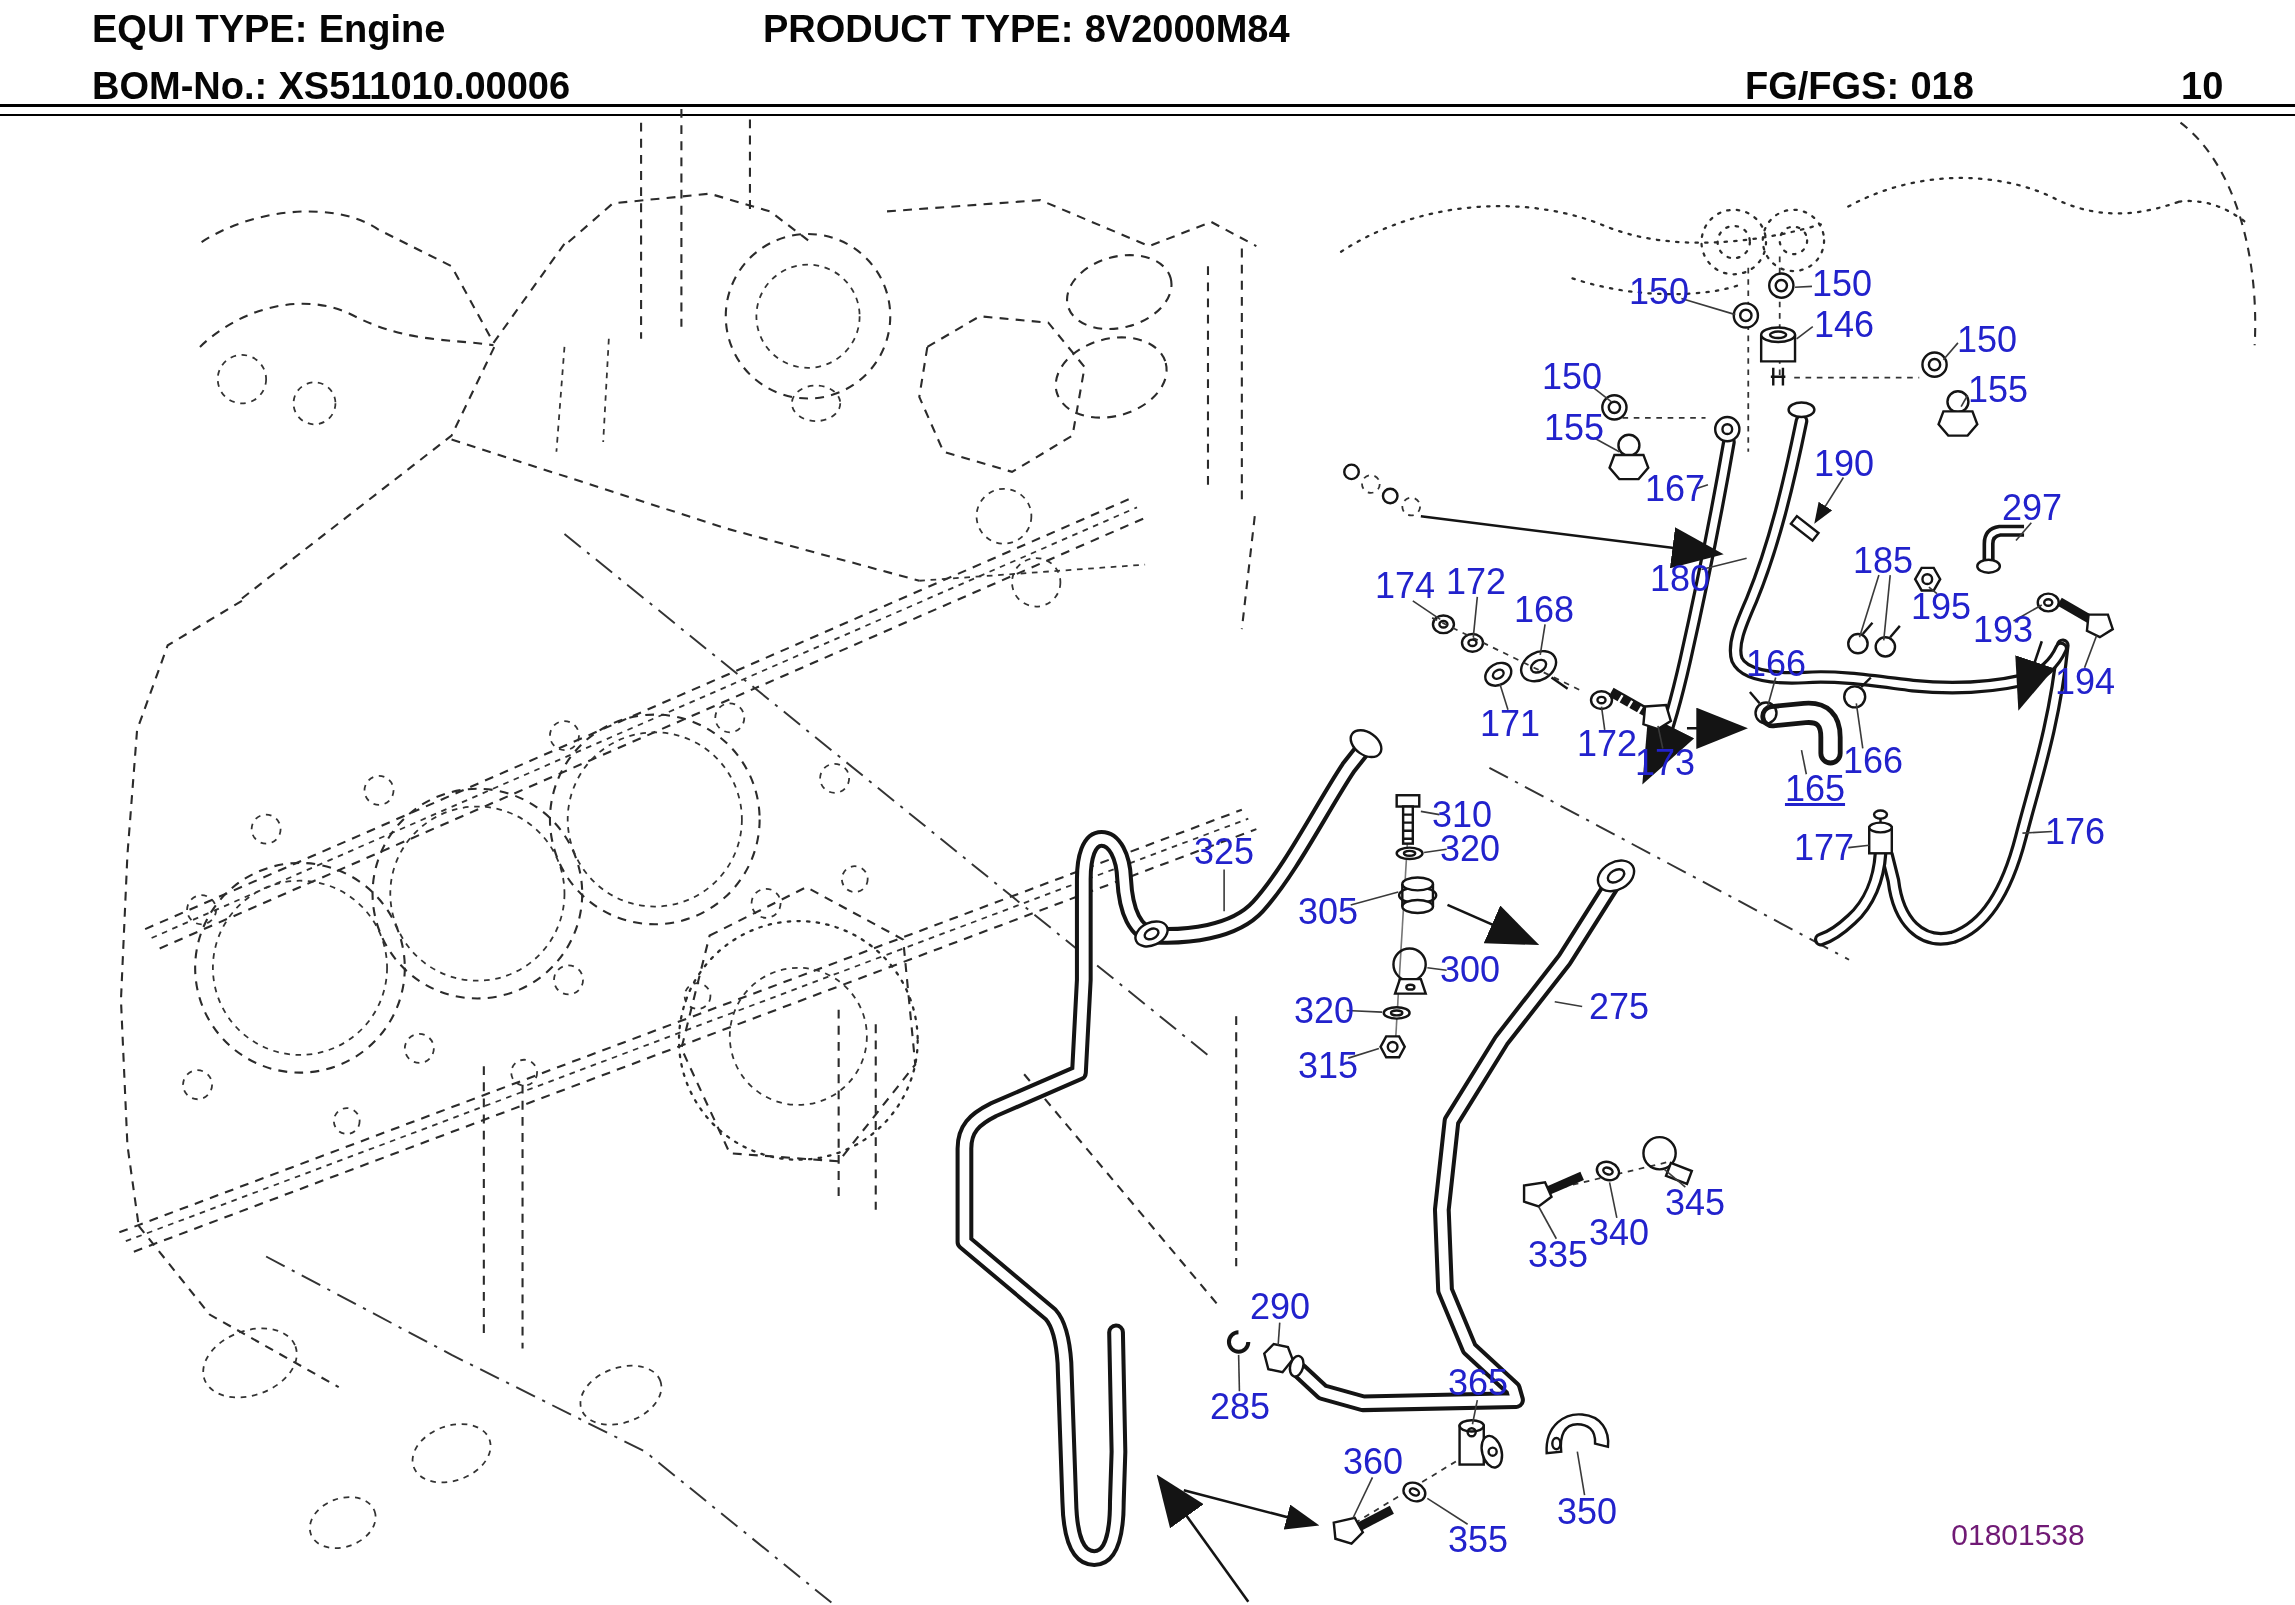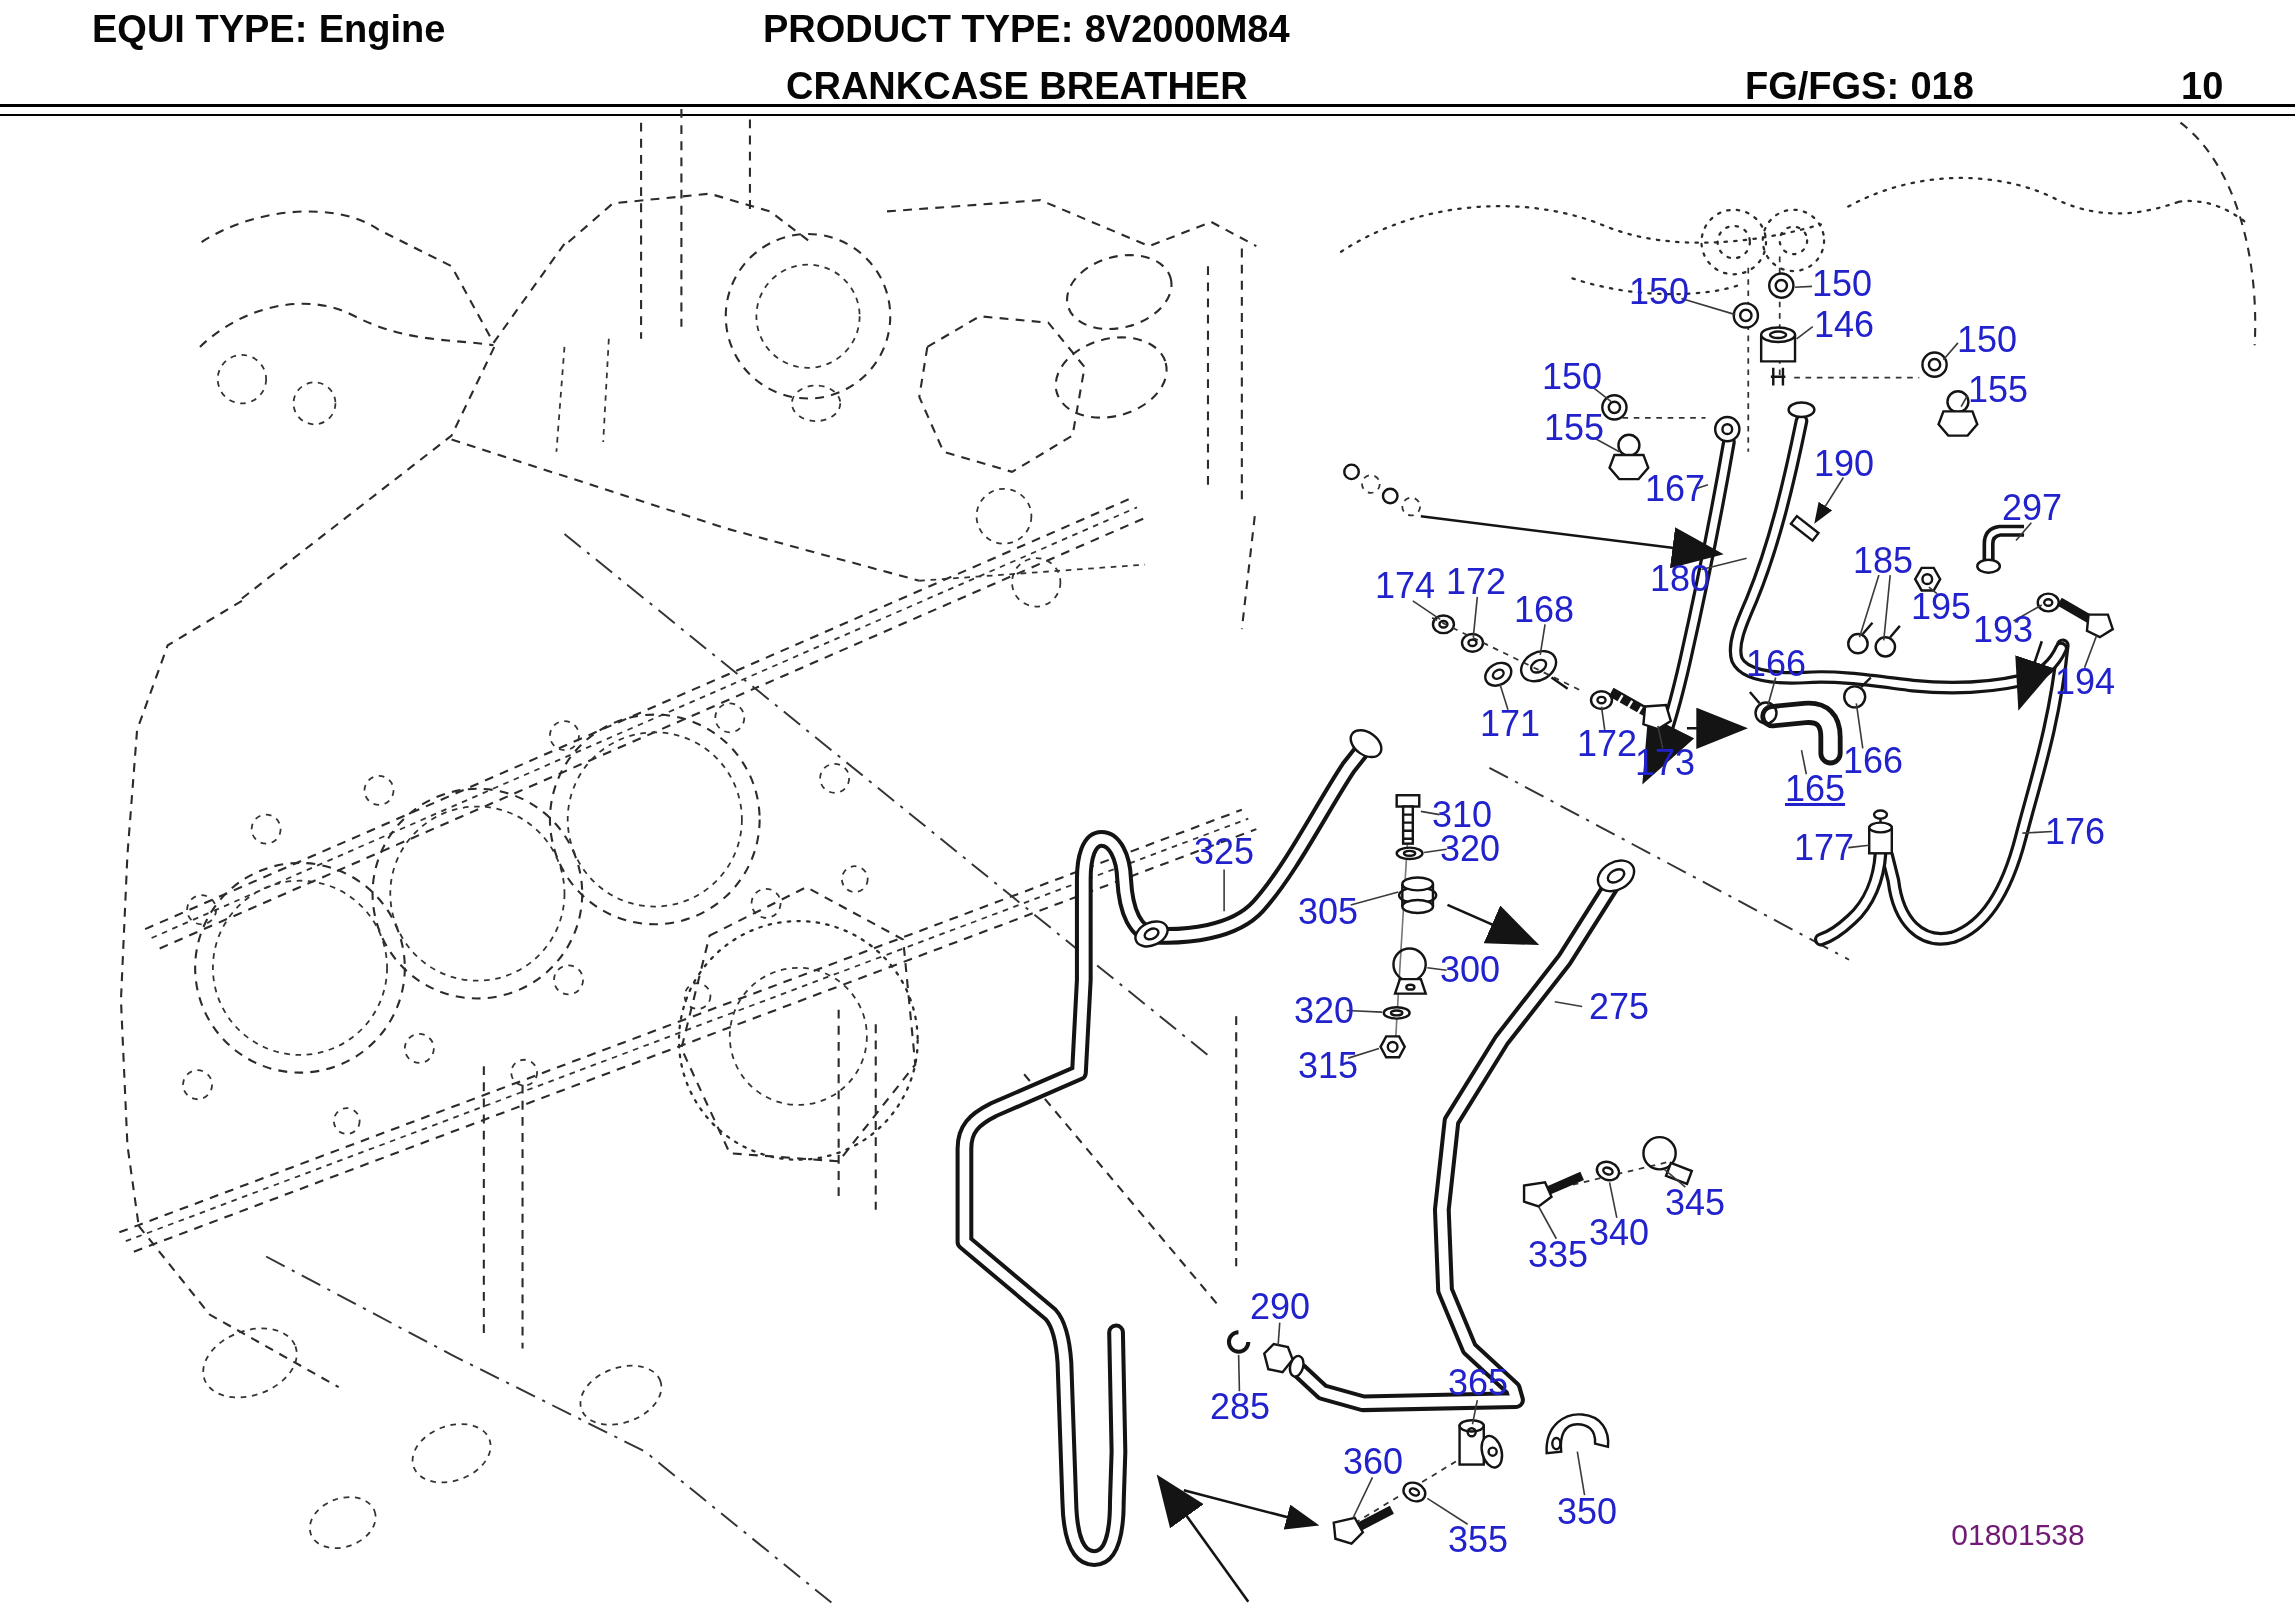--- a/index.html
+++ b/index.html
@@ -34,22 +34,22 @@
 <body>
 
 <div id="page">
 
   <div class="hdr" style="left:92px;top:29px">
     <span class="lb">EQUI TYPE:</span><span>Engine</span>
   </div>
   <div class="hdr" style="left:763px;top:29px">
     <span class="lb">PRODUCT TYPE:</span><span>8V2000M84</span>
   </div>
-  <div class="hdr" style="left:786px;top:86px">
-    <span>CRANKCASE BREATHER</span>
+  <div class="hdr" style="left:92px;top:86px">
+    <span class="lb">BOM-No.:</span><span>XS511010.00006</span>
   </div>
   <div class="hdr" style="left:1745px;top:86px">
     <span class="lb">FG/FGS:</span><span>018</span>
   </div>
   <div class="hdr" style="left:2181px;top:86px">
     <span>10</span>
   </div>
   <div class="rule" style="top:104px;height:3.2px"></div>
   <div class="rule" style="top:114px;height:2.4px"></div>
 

